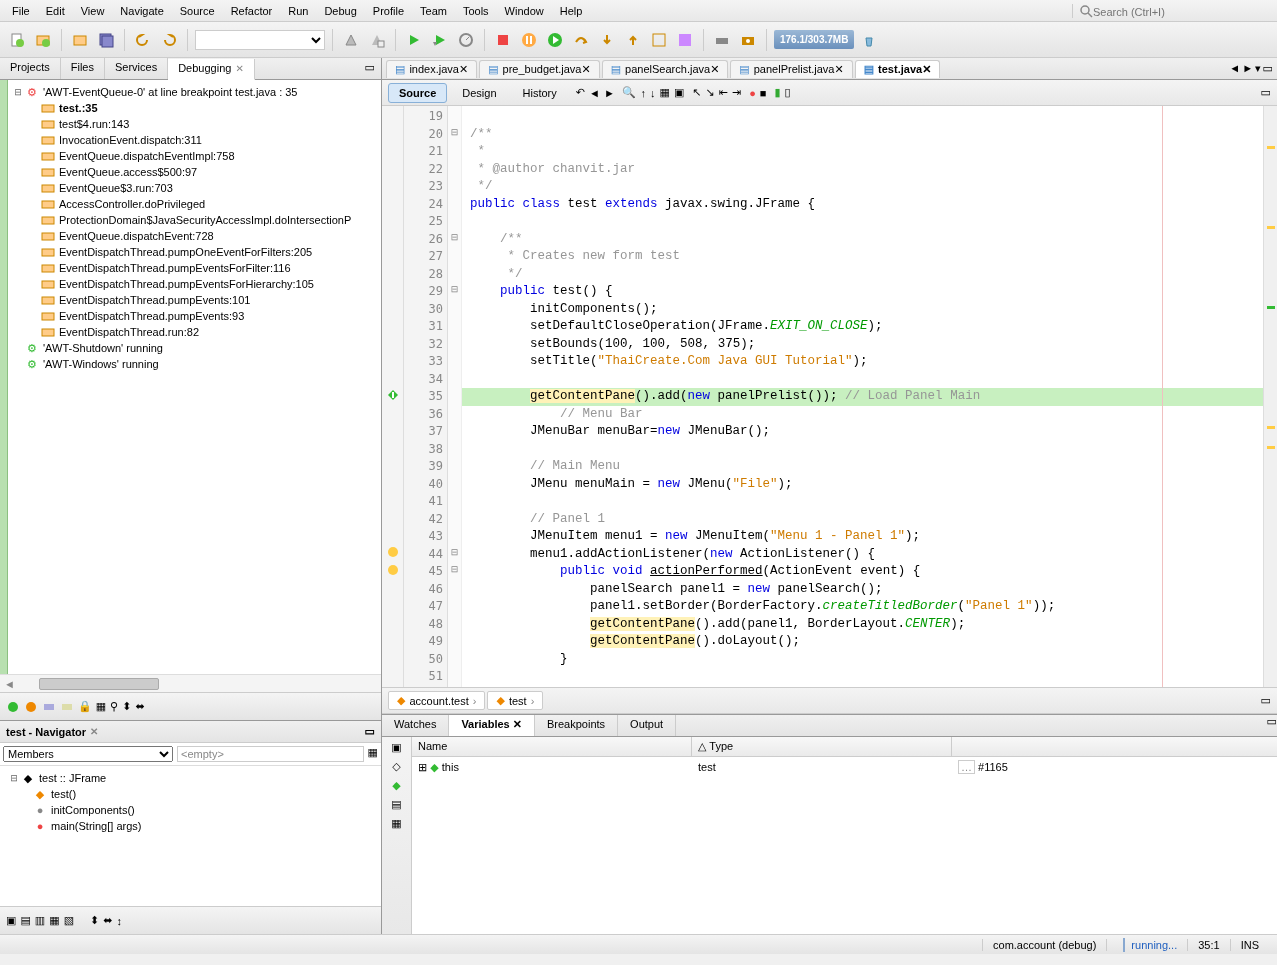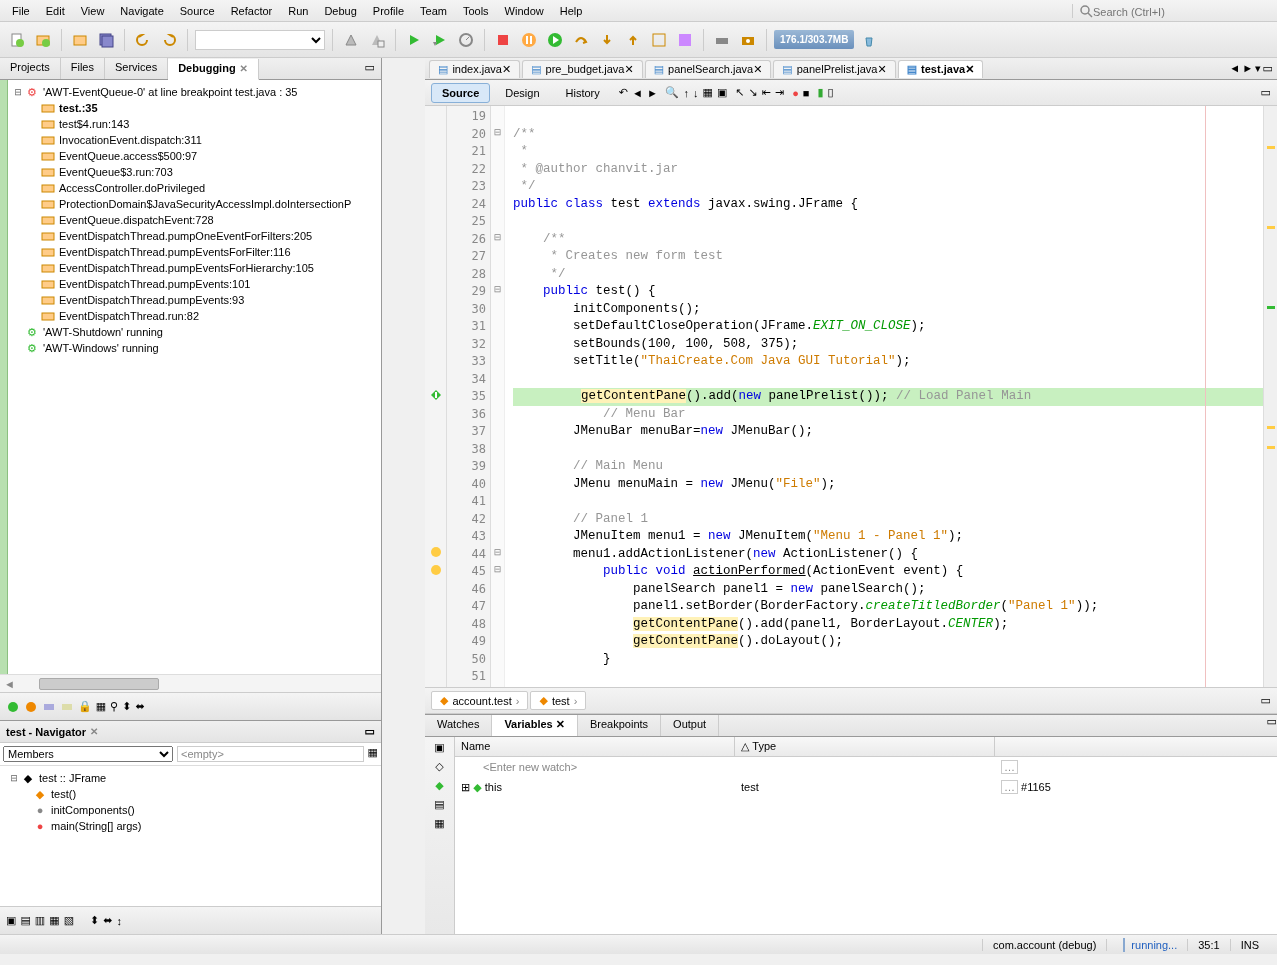--- a/index.html
+++ b/index.html
@@ -7,25 +7,25 @@
 .menubar { background: linear-gradient(#f4f4f4,#e8e8e8); border-bottom: 1px solid #ccc; display: flex; align-items: center; height: 22px; padding: 0 4px; }
 .menubar .menu-item { padding: 2px 8px; cursor: pointer; }
 .menubar .spacer { flex: 1; }
 .menubar .search { display: flex; align-items: flex-end; border-left: 1px solid #ccc; padding-left: 6px; }
 .menubar .search input { border: none; background: transparent; outline: none; font-size: 11px; width: 180px; color: #888; }
 .toolbar { background: linear-gradient(#f4f4f4,#e4e4e4); border-bottom: 1px solid #ccc; height: 36px; display: flex; align-items: center; padding: 0 6px; gap: 4px; }
 .toolbar .tb-btn { width: 22px; height: 22px; display: flex; align-items: center; justify-content: center; cursor: pointer; border-radius: 3px; }
 .toolbar .sep { width: 1px; height: 22px; background: #ccc; margin: 0 3px; }
 .toolbar .combo { width: 130px; height: 20px; border: 1px solid #ccc; background: #fff; font-size: 11px; }
 .toolbar .mem { background: linear-gradient(#9bb8d6,#6a90bc); color: #fff; font-size: 10px; padding: 4px 6px; border-radius: 2px; font-weight: bold; }
-.main { display: flex; height: 876px; gap: 43px; }
+.main { display: flex; height: 876px; }
 .left-pane { width: 382px; border-right: 1px solid #999; display: flex; flex-direction: column; background: #fff; }
 .tabstrip { display: flex; background: linear-gradient(#f0f0f0,#e4e4e4); border-bottom: 1px solid #999; height: 22px; }
 .tabstrip .tab { padding: 3px 10px; border-right: 1px solid #ccc; cursor: pointer; font-size: 11px; }
-.tabstrip .tab.active { background: #fff; font-weight: bold; border-bottom: 1px solid #fff; position: relative; top: 1px; }
+.tabstrip .tab.active { background: #fff; font-weight: normal; border-bottom: 1px solid #fff; position: relative; top: 1px; }
 .tabstrip .close-x { font-size: 10px; color: #888; margin-left: 4px; }
 .tabstrip .flex { flex: 1; }
 .tabstrip .min-btn { padding: 3px 6px; cursor: pointer; }
 .debug-tree { flex: 1; overflow: auto; padding: 4px 0; }
 .tree-row { display: flex; align-items: center; padding: 1px 4px; white-space: nowrap; }
 .tree-row .indent { display: inline-block; }
 .tree-row .twisty { width: 12px; text-align: center; color: #666; cursor: pointer; font-size: 9px; }
 .tree-row .ico { width: 16px; height: 14px; display: inline-flex; align-items: center; justify-content: center; margin-right: 3px; }
 .tree-row.bold { font-weight: bold; }
 .gutter-strip { background: #b8e0b0; border-right: 1px solid #8bc080; width: 8px; }
@@ -48,21 +48,21 @@
 .editor-toolbar { display: flex; align-items: center; background: linear-gradient(#f4f4f4,#e8e8e8); border-bottom: 1px solid #ccc; height: 26px; padding: 0 6px; gap: 4px; }
 .editor-toolbar .mode-btn { padding: 3px 10px; border: 1px solid transparent; cursor: pointer; border-radius: 3px; }
 .editor-toolbar .mode-btn.active { background: #d8e8f8; border: 1px solid #88b0d8; font-weight: bold; }
 .editor-area { flex: 1; display: flex; overflow: hidden; position: relative; }
 .gutter { width: 44px; background: #f4f4f4; border-right: 1px solid #ddd; text-align: right; padding: 2px 4px 2px 0; font-family: Consolas, monospace; font-size: 12px; color: #888; }
 .gutter .ln { height: 17.5px; line-height: 17.5px; }
 .foldgutter { width: 14px; background: #fafafa; border-right: 1px solid #eee; }
 .foldgutter .fold { height: 17.5px; text-align: center; color: #888; font-size: 9px; cursor: pointer; line-height: 17.5px; }
 .code { flex: 1; font-family: Consolas, "Courier New", monospace; font-size: 12.5px; padding: 2px 0; overflow: auto; position: relative; line-height: 17.5px; }
 .code .line { height: 17.5px; white-space: pre; padding-left: 8px; }
-.code .hl-green { background: #c8f0c0; margin-left: 8px; }
+.code .hl-green { background: #c8f0c0; }
 .code .margin-line { position: absolute; top: 0; bottom: 0; left: 700px; width: 1px; background: #f0c0c0; }
 .kw { color: #0000e0; }
 .str { color: #ce7b00; }
 .cmt { color: #969696; }
 .num { color: #000; }
 .ital { font-style: italic; color: #009900; }
 .warn { background: #fff2b8; }
 .underl { text-decoration: underline; }
 .bp-gutter { width: 22px; background: #f4f4f4; border-right: 1px solid #ddd; }
 .bp-gutter .bprow { height: 17.5px; display: flex; align-items: center; justify-content: center; }
@@ -288,20 +288,29 @@
             <span>test$4.run:143</span>
           </div>
           <div class="tree-row">
             <span class="indent" style="width:28px"></span>
             <span class="ico">
               <svg width="14" height="12">
                 <rect x="1" y="3" width="12" height="7" fill="#fc8" stroke="#c80"></rect>
               </svg>
             </span>
             <span>InvocationEvent.dispatch:311</span>
+          </div>
+          <div class="tree-row">
+            <span class="indent" style="width:28px"></span>
+            <span class="ico">
+              <svg width="14" height="12">
+                <rect x="1" y="3" width="12" height="7" fill="#fc8" stroke="#c80"></rect>
+              </svg>
+            </span>
+            <span>EventQueue.dispatchEventImpl:758</span>
           </div>
           <div class="tree-row">
             <span class="indent" style="width:28px"></span>
             <span class="ico">
               <svg width="14" height="12">
                 <rect x="1" y="3" width="12" height="7" fill="#fc8" stroke="#c80"></rect>
               </svg>
             </span>
             <span>EventQueue.access$500:97</span>
           </div>
@@ -743,25 +752,20 @@
           <span class="tb-btn">▤</span>
           <span class="tb-btn">▦</span>
         </div>
         <div class="var-table">
           <div class="var-header">
             <div class="col" style="width:280px">Name</div>
             <div class="col" style="width:260px">△ <span>Type</span></div>
           </div>
           <div class="var-rows">
             <div class="var-row">
-              <div class="cell" style="width:280px;color:#888;padding-left:28px">&lt;Enter new watch&gt;</div>
-              <div class="cell" style="width:260px"></div>
-              <div class="cell" style="flex:1"><span style="border:1px solid #ccc;padding:0 2px;color:#888">…</span></div>
-            </div>
-            <div class="var-row">
               <div class="cell" style="width:280px"><span class="twisty">⊞</span> <span style="color:#3b3">◆</span> <span>this</span></div>
               <div class="cell" style="width:260px">test</div>
               <div class="cell" style="flex:1"><span style="border:1px solid #ccc;padding:0 2px;color:#888">…</span> <span>#1165</span></div>
             </div>
           </div>
         </div>
       </div>
     </div>
   </div>
 </div>

